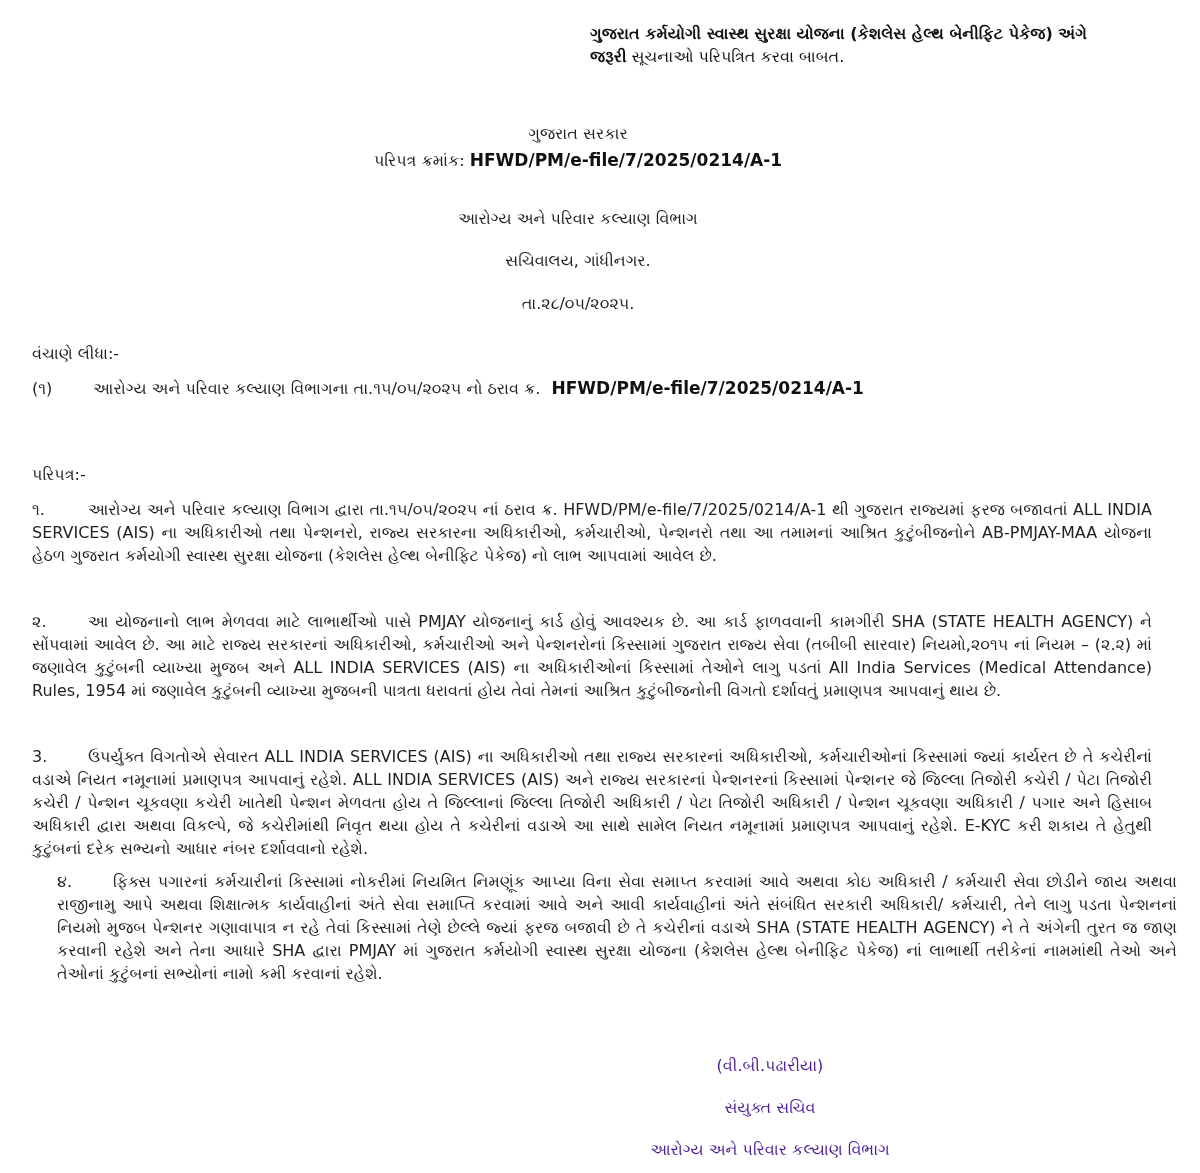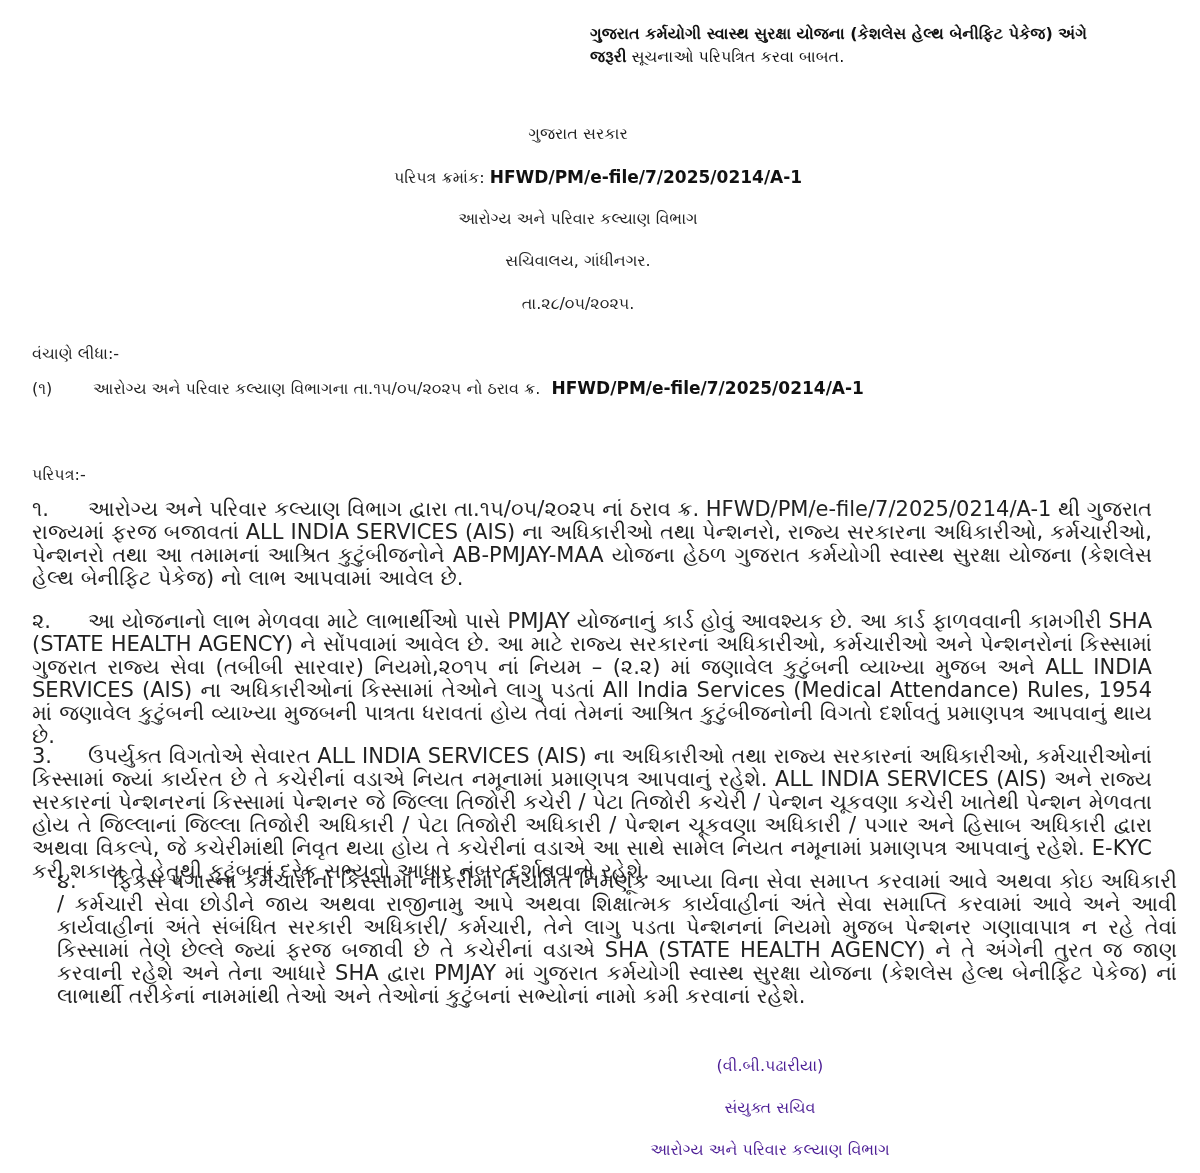--- a/index.html
+++ b/index.html
@@ -21,42 +21,42 @@
   .center-line b { font-weight: bold; color: #111; font-size: 17px; }
   .lbl { position: absolute; left: 32px; font-size: 16px; color: #222; margin-top: 8px; }
   .ref {
     position: absolute; left: 32px; top: 378px; font-size: 16px; color: #222;
     white-space: nowrap;
   }
   .ref .num { display: inline-block; width: 56px; }
   .ref b { font-weight: bold; color: #111; font-size: 17px; margin-left: 6px; }
   .para {
     position: absolute; left: 32px; width: 1120px;
-    font-size: 21px; line-height: 23px; text-align: justify; color: #222;
+    font-size: 16px; line-height: 23px; text-align: justify; color: #222;
   }
   .para .pn { display: inline-block; width: 56px; }
   .closing { position: absolute; left: 72px; top: 1015px; font-size: 16px; color: #222; }
   .sig {
     position: absolute; left: 560px; width: 420px; text-align: center;
     font-size: 16px; color: #4c1d95;
   }
 </style>
 </head>
 <body>
 
 <div class="page">
 
   <div class="subject">
     <b>ગુજરાત કર્મયોગી સ્વાસ્થ સુરક્ષા યોજના (કેશલેસ હેલ્થ બેનીફિટ પેકેજ) અંગે</b><br>
     <b>જરૂરી</b><span> સૂચનાઓ પરિપત્રિત કરવા બાબત.</span>
   </div>
 
   <div class="center-line" style="top:124px;">ગુજરાત સરકાર</div>
 
-  <div class="center-line" style="top:167px;margin-left:20px;">
+  <div class="center-line" style="top:150px;">
     <span>પરિપત્ર ક્રમાંક:</span>
     <b>HFWD/PM/e-file/7/2025/0214/A-1</b>
   </div>
 
   <div class="center-line" style="top:209px;">આરોગ્ય અને પરિવાર કલ્યાણ વિભાગ</div>
   <div class="center-line" style="top:251px;text-align:center;">સચિવાલય, ગાંધીનગર.</div>
   <div class="center-line" style="top:294px;">તા.૨૮/૦૫/૨૦૨૫.</div>
 
   <div class="lbl" style="top:336px;">વંચાણે લીધા:-</div>
 

